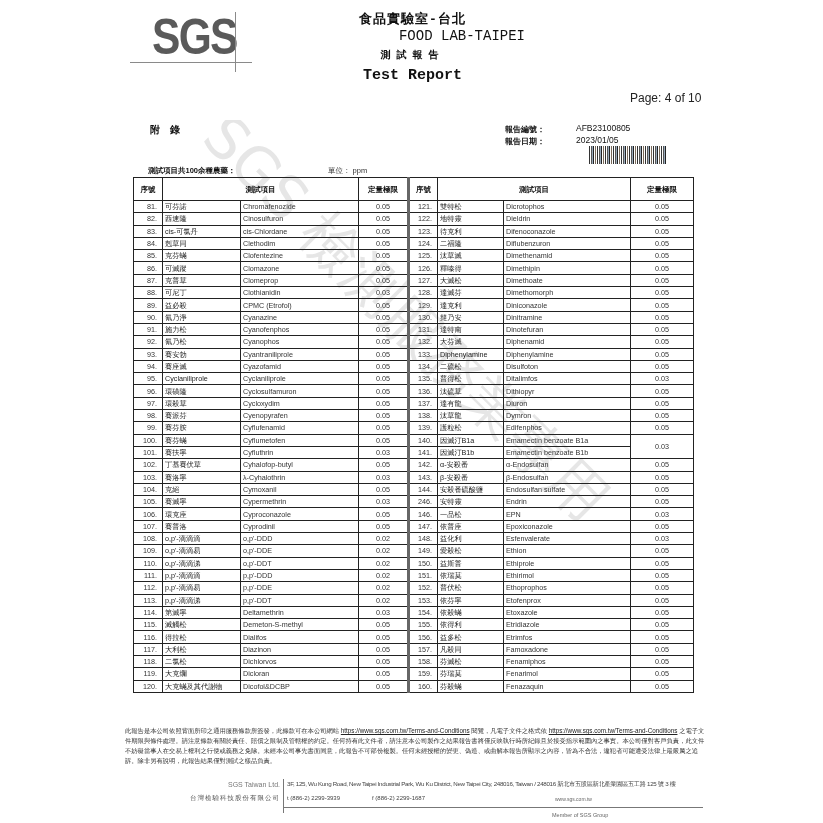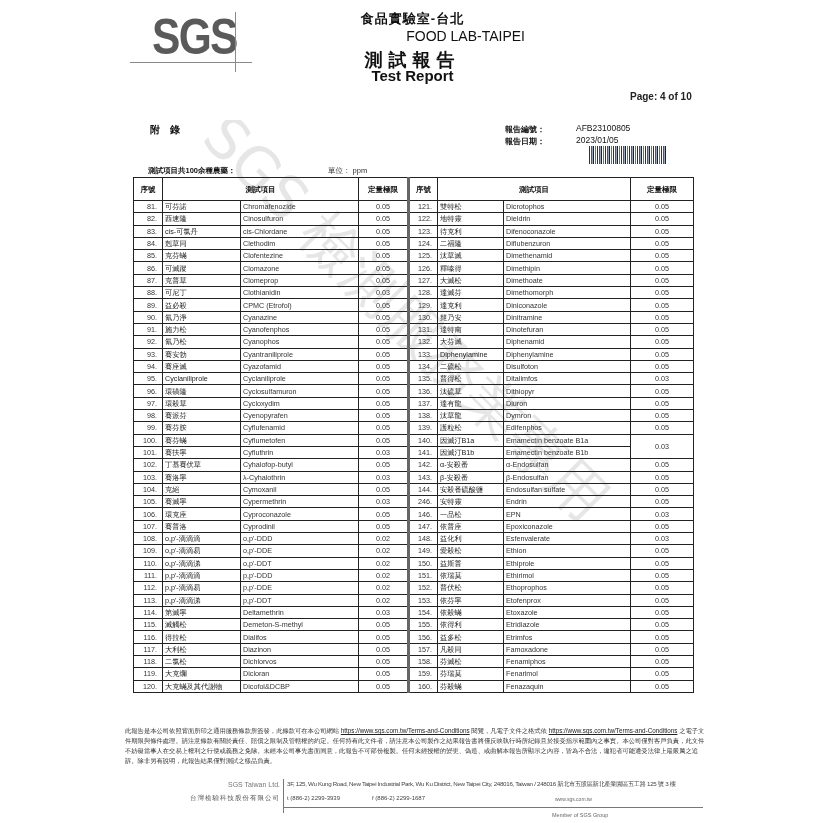--- a/index.html
+++ b/index.html
@@ -1,26 +1,26 @@
 <!DOCTYPE html>
 <html><head>
 <meta charset="utf-8">
 <style>
   html, body { margin:0; padding:0; background:#ffffff; }
   body { width:823px; height:823px; position:relative; overflow:hidden; font-family:"Liberation Sans", "DejaVu Sans", sans-serif; color:#111; }
   .abs { position:absolute; }
   .logo { left:152px; top:12px; font-family:"Liberation Sans", sans-serif; font-weight:bold; font-size:50px; letter-spacing:-2px; color:#5a5a5a; transform:scaleX(0.85); transform-origin:left top; line-height:50px; }
   .logo-vline { left:235px; top:12px; width:1px; height:60px; background:#8a8a8a; }
   .logo-hline { left:130px; top:62px; width:122px; height:1px; background:#8a8a8a; }
-  .hdr { left:300px; width:225px; text-align:center; font-family:Liberation Sans, sans-serif; color:#111; }
+  .hdr { left:300px; width:225px; text-align:center; font-family:Liberation Mono, monospace; color:#111; }
   .hdr-cn1 { top:10px; font-size:13px; font-weight:bold; letter-spacing:1px; }
   .hdr-en1 { top:28px; font-size:14px;text-align:right; }
-  .hdr-cn2 { top:48px; font-size:18px; font-weight:bold; letter-spacing:6px;text-align:center; }
+  .hdr-cn2 { top:48px; font-size:10px; font-weight:bold; letter-spacing:6px;text-align:center; }
   .hdr-en2 { top:67px; font-size:15px; font-weight:bold;text-align:center; }
-  .page-no { left:630px; top:91px; font-size:10px; color:#222;font-weight:bold; }
+  .page-no { left:630px; top:91px; font-size:12px; color:#222; }
   .appendix { left:150px; top:123px; font-size:10px; font-weight:bold; letter-spacing:10px; }
   .meta-label { left:505px; font-size:8px; font-weight:bold; }
   .meta-val { left:576px; font-size:8.5px; }
   .barcode { left:589px; top:146px; width:78px; height:18px;
     background: repeating-linear-gradient(90deg,#333 0 1px,#fff 1px 2px,#555 2px 3px,#9ab 3px 4px,#222 4px 5px,#fff 5px 6px,#7a6a5a 6px 7px,#fff 7px 8px); }
   .subtitle { left:148px; top:166px; font-size:7.5px; font-weight:bold; }
   .unit { left:328px; top:166px; font-size:7.5px; color:#333; }
   table.results { position:absolute; left:133px; top:177px; width:560px; border-collapse:collapse; table-layout:fixed; font-size:7.2px;border-radius:27px; }
   table.results td, table.results th { border:1px solid #222; padding:0 2px; height:11.3px; line-height:11px; white-space:nowrap; overflow:hidden; }
   table.results th { height:22px; font-weight:bold; font-size:7.5px; text-align:center; }

